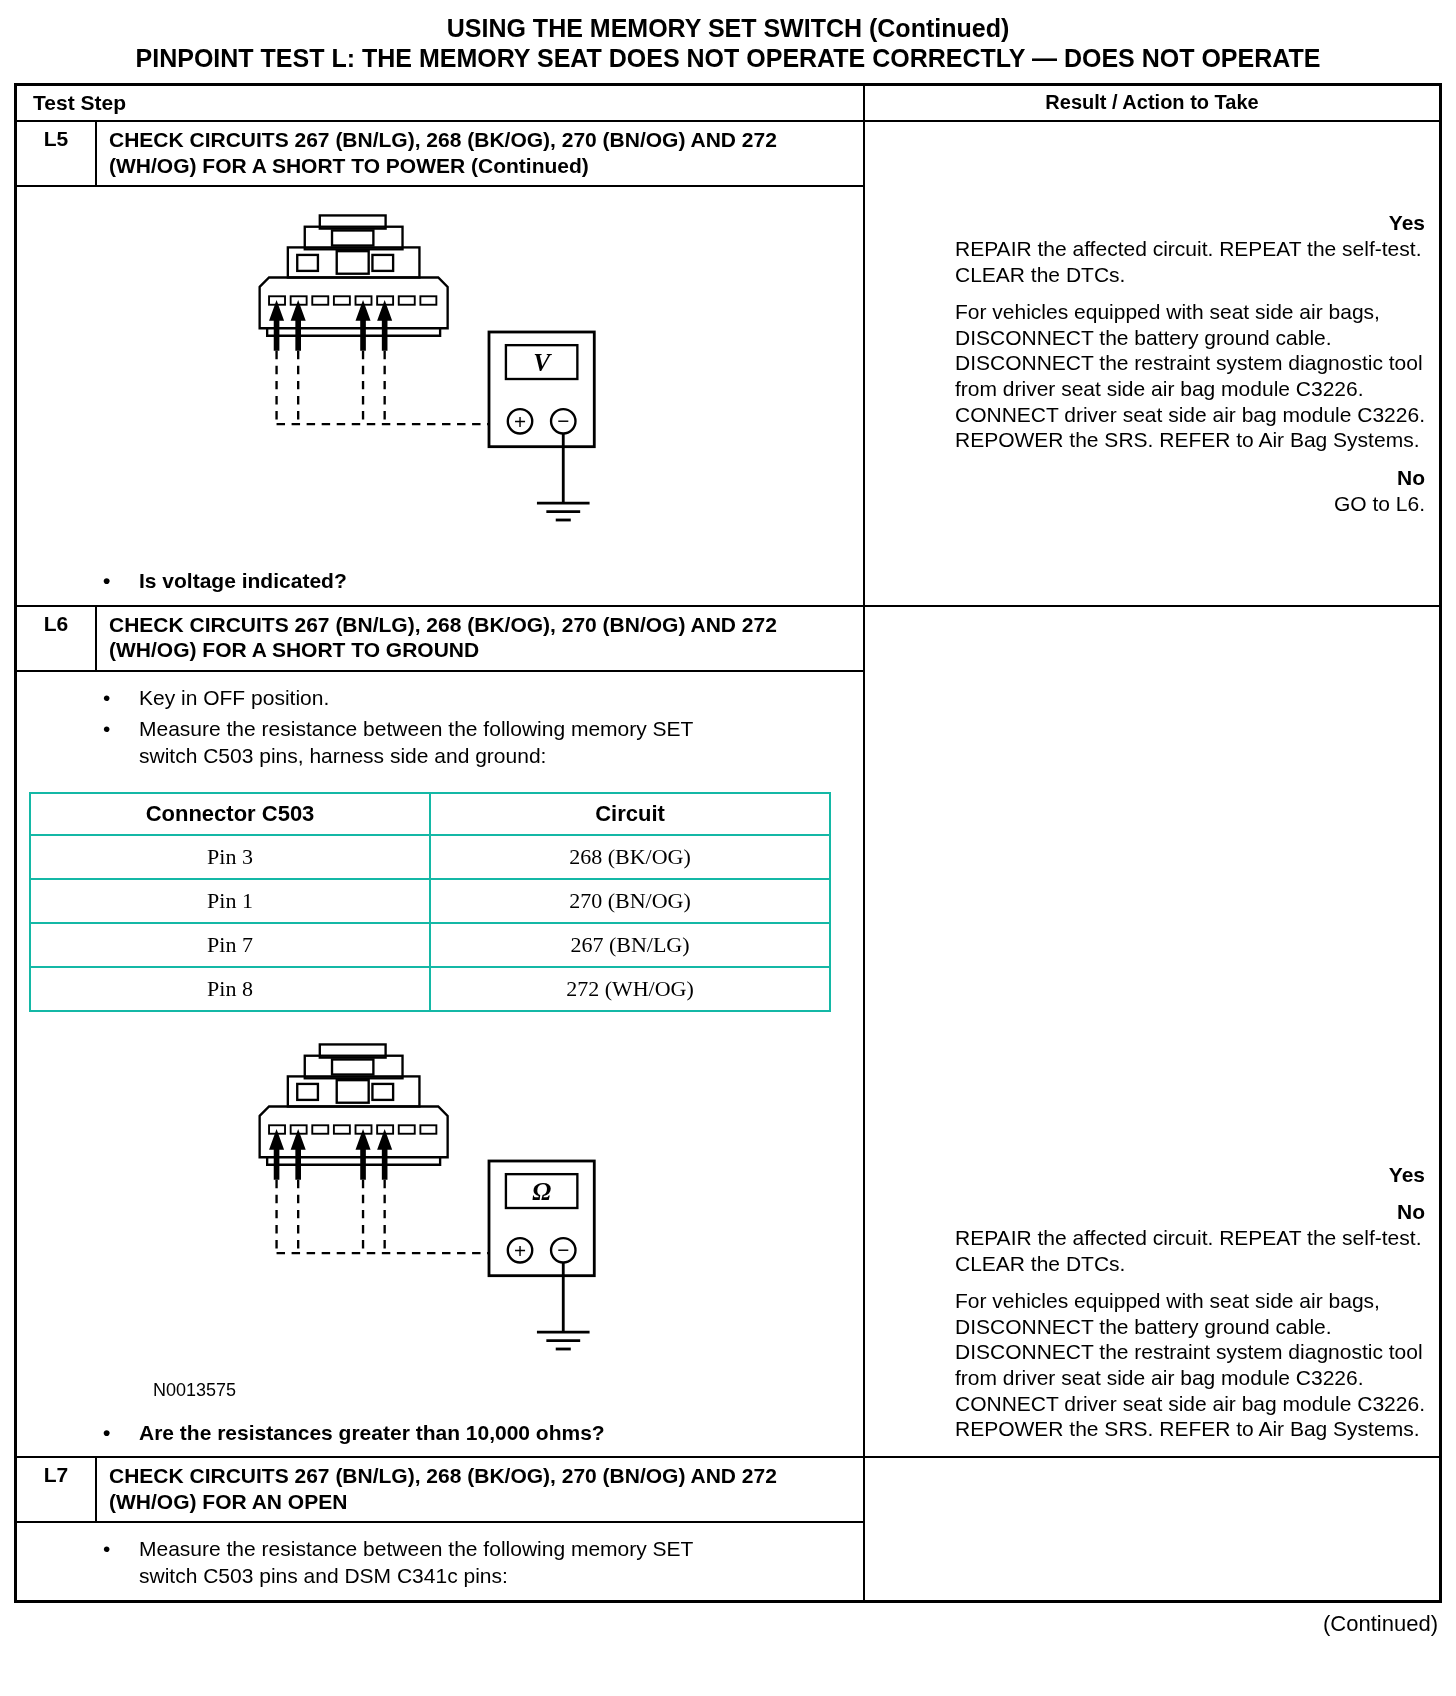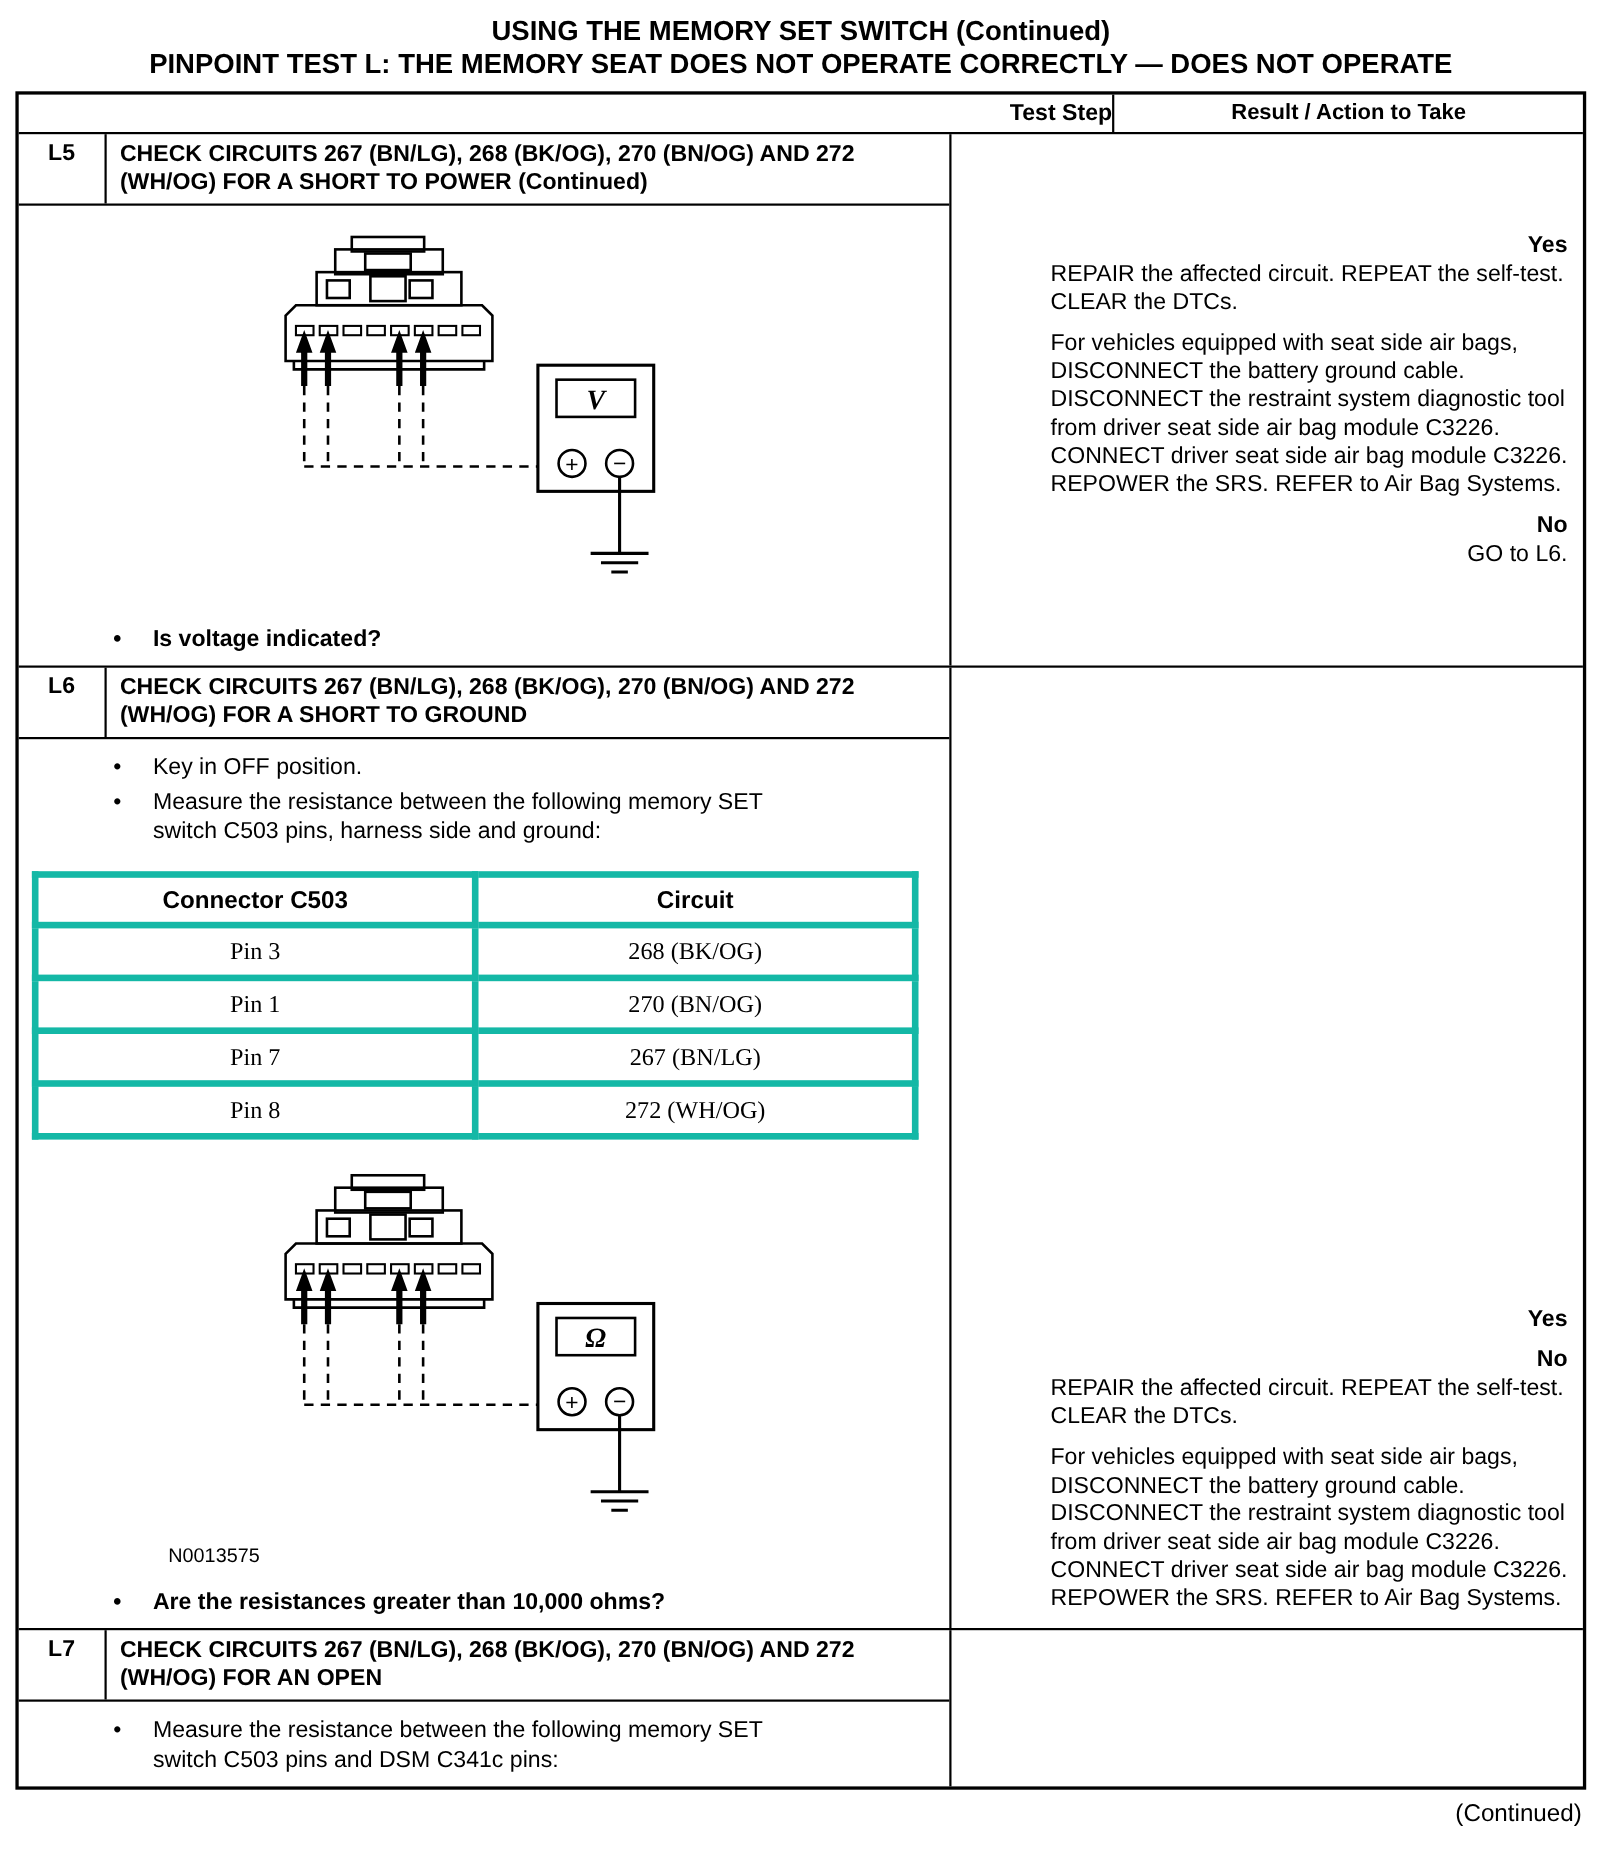--- a/index.html
+++ b/index.html
@@ -19,26 +19,26 @@
   .ppt-table {
     margin-top:10px;
     border:3px solid #000;
     width:1428px;
   }
   .head-row {
     display:flex;
     border-bottom:2px solid #000;
   }
   .head-left {
-    width:996px;
+    width:848px;
     border-right:2px solid #000;
-    text-align:right;
-    font-weight:bold;
-    font-size:21px;
-    padding:5px 0;
+    text-align:left;
+    font-weight:bold;
+    font-size:21px;
+    padding:5px 16px;
   }
   .head-right {
     flex:1;
     text-align:center;
     font-weight:bold;
     font-size:20px;
     padding:5px 0;
   }
   .step { display:flex;gap:39px; }
   .step + .step { border-top:2px solid #000; }
@@ -94,21 +94,21 @@
   .bullet .btxt { max-width:560px; }
   .bullet.bold { font-weight:bold; }
   .figure { position:relative; margin:14px 0 0 150px; width:560px; }
   .figure svg { display:block; margin-left:40px; }
   .figure-label { font-size:18px; margin:2px 0 0 -14px; }
   .pin-table {
     border-collapse:collapse;
     margin:22px 0 26px 12px;
   }
   .pin-table th, .pin-table td {
-    border:6px solid #14b8a6;
+    border:2px solid #14b8a6;
     width:400px;
     text-align:center;
   }
   .pin-table th {
     font-family:"Liberation Sans", sans-serif;
     font-size:22px;
     font-weight:bold;
     padding:7px 0;
   }
   .pin-table td {

